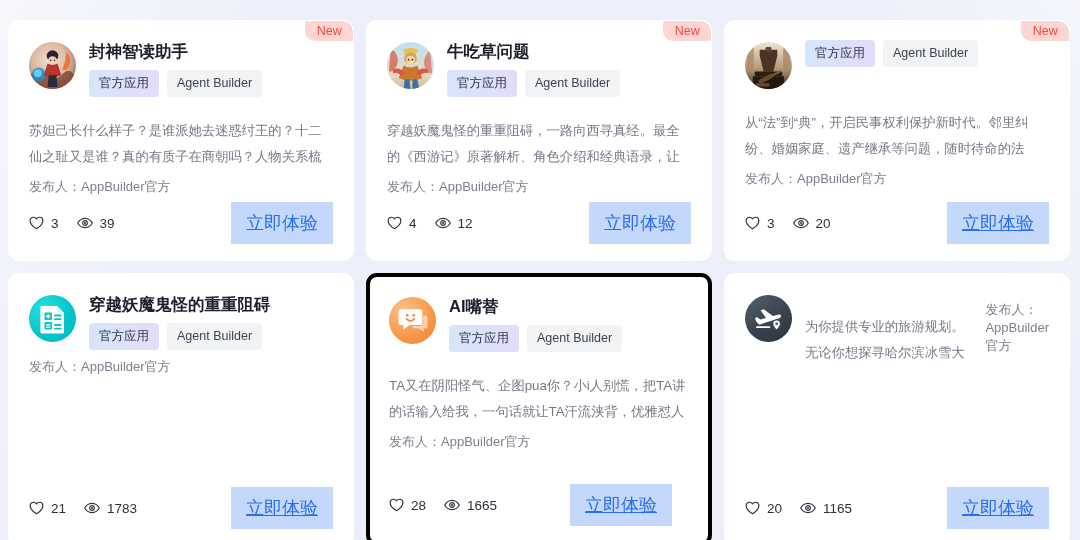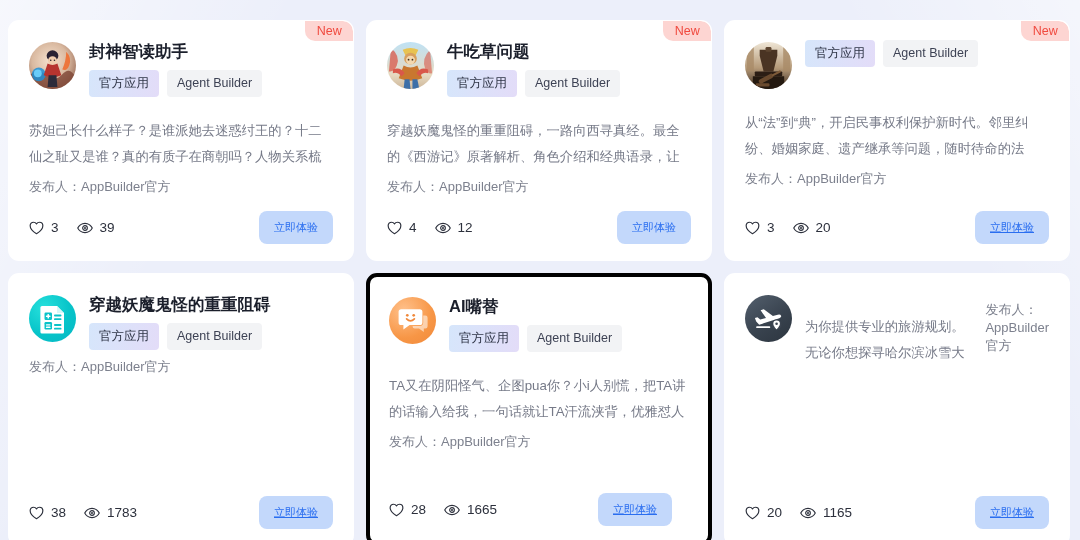--- a/index.html
+++ b/index.html
@@ -111,23 +111,23 @@
     align-items: center;
   }
   .card.selected .card-foot { left: 19px; right: 36px; }
   .stats { display: flex; align-items: center; gap: 18px; }
   .stat { display: flex; align-items: center; gap: 7px; color: #2c303c; font-size: 13.5px; }
   .stat svg { display: block; }
   .cta {
     margin-left: auto;
     background: #c3d8fb;
     color: #2a6ef0;
-    font-size: 11px;
+    font-size: 18px;
     border: none;
-    border-radius: 8px;
+    border-radius: 0;
     padding: 9px 15px;
     cursor: pointer;
     font-family: inherit;
   }
   .cta.underlined { text-decoration: underline; }
   
   .av-photo { width: 100%; height: 100%; }
   .ic-math { background: radial-gradient(circle at 32% 28%, #26e0dc 0%, #07c4c9 55%, #06b6c4 100%); }
   .ic-chat { background: radial-gradient(circle at 32% 28%, #ffc08a 0%, #f79646 60%, #f0883a 100%); }
   .ic-plane { background: linear-gradient(145deg,#54606e 0%, #39434f 55%, #2c353f 100%); }
@@ -331,21 +331,21 @@
         </div>
       </div>
     </div>
     <div class="publisher">发布人：AppBuilder官方</div>
     <div class="card-foot">
       <div class="stats">
         <span class="stat">
             <svg width="15" height="14" viewBox="0 0 16 15">
               <path d="M8 13.6 C8 13.6 1.2 9.6 1.2 5.1 C1.2 2.9 2.8 1.3 4.8 1.3 C6.1 1.3 7.3 2 8 3.1 C8.7 2 9.9 1.3 11.2 1.3 C13.2 1.3 14.8 2.9 14.8 5.1 C14.8 9.6 8 13.6 8 13.6z" fill="none" stroke="#2c303c" stroke-width="1.25" stroke-linejoin="round"></path>
             </svg>
-            <span>38</span>
+            <span>21</span>
           </span>
         <span class="stat">
             <svg width="16" height="14" viewBox="0 0 17 14">
               <path d="M8.5 2.1 C12.3 2.1 15.3 5.2 16.2 7 C15.3 8.8 12.3 11.9 8.5 11.9 C4.7 11.9 1.7 8.8 0.8 7 C1.7 5.2 4.7 2.1 8.5 2.1z" fill="none" stroke="#2c303c" stroke-width="1.2"></path>
               <circle cx="8.5" cy="7" r="2.5" fill="none" stroke="#2c303c" stroke-width="1.2"></circle>
               <circle cx="8.5" cy="7" r="1.1" fill="#2c303c"></circle>
             </svg>
             <span>1783</span>
           </span>
       </div>

